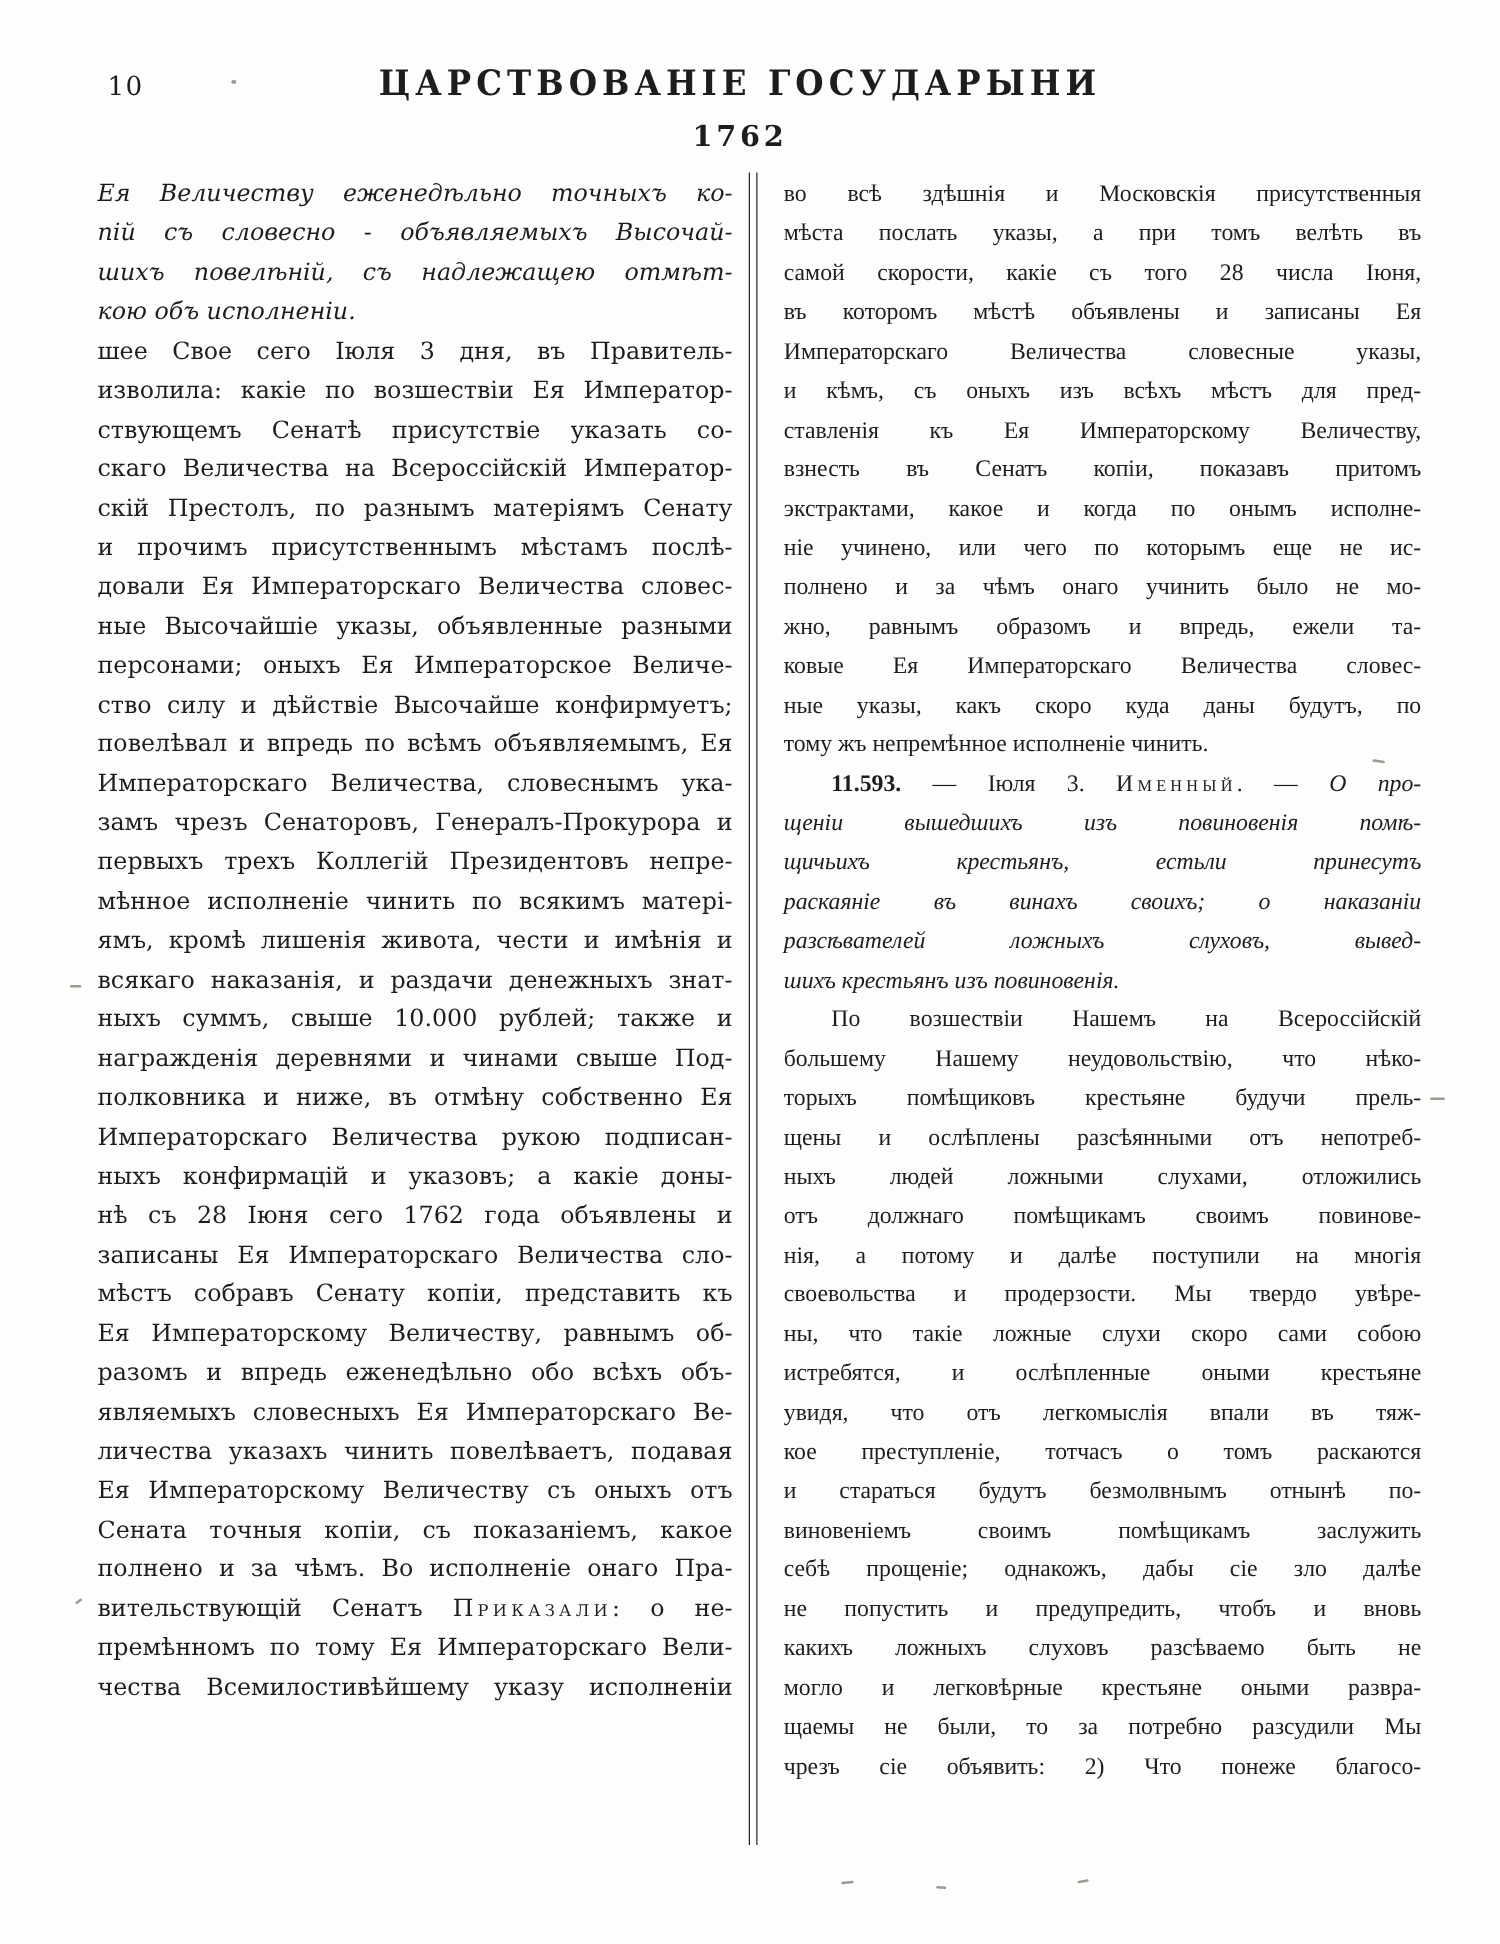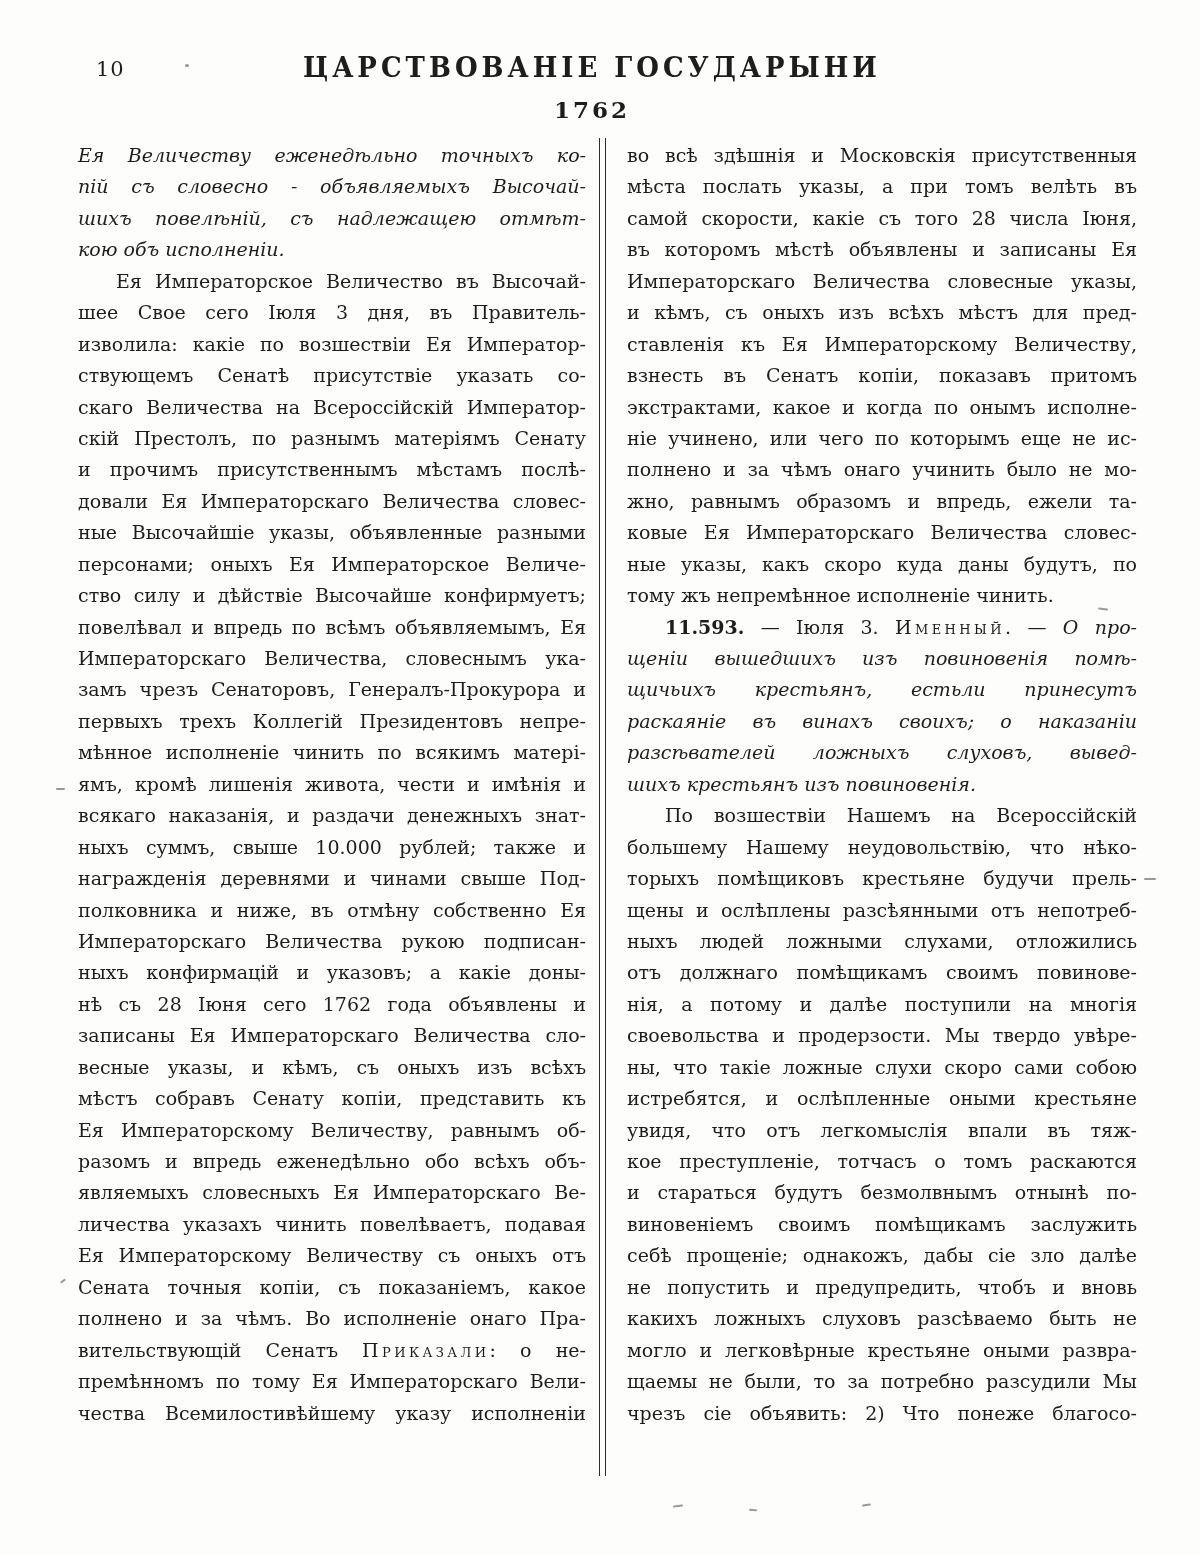--- a/index.html
+++ b/index.html
@@ -6,21 +6,21 @@
   body{
     width:1200px;height:1555px;
     background:#fdfdfb;
     font-family:"DejaVu Serif", serif;
     color:#1d1d1d;
     position:relative;
     overflow:hidden;
   }
   .page-number{
     position:absolute;left:86px;top:57px;
-    font-size:21px;letter-spacing:1px;margin-left:10px;
+    font-size:21px;letter-spacing:1px;
   }
   .header-title{
     position:absolute;left:0;right:0;top:52px;
     text-align:center;
     font-weight:bold;font-size:26px;letter-spacing:4px;
     transform:scaleY(1.08) translateX(-8px);
     white-space:nowrap;
   }
   .header-year{
     position:absolute;left:0;right:0;top:96px;
@@ -32,21 +32,21 @@
     position:absolute;left:599px;top:138px;
     width:5px;height:1338px;
     border-left:1.6px solid #2b2b2b;
     border-right:1.6px solid #2b2b2b;
   }
   .col{
     position:absolute;top:140px;
     font-size:19px;line-height:31.45px;
   }
   .col-left{left:78px;width:508px;}
-  .col-right{left:627px;width:510px;}
+  .col-right{left:627px;width:510px;font-family:Liberation Serif, serif;}
   .line{
     text-align:justify;
     -moz-text-align-last:justify;
     text-align-last:justify;
     white-space:normal;
     height:31.45px;overflow:visible;
   }
   .line.last{
     text-align-last:left;
     -moz-text-align-last:left;
@@ -74,21 +74,20 @@
 <div class="header-title">ЦАРСТВОВАНІЕ ГОСУДАРЫНИ</div>
 <div class="header-year">1762</div>
 
 <div class="divider"></div>
 
 <div class="col col-left">
     <div class="line"><span class="s-it">Ея Величеству еженедѣльно точныхъ ко-</span></div>
     <div class="line"><span class="s-it">пій съ словесно - объявляемыхъ Высочай-</span></div>
     <div class="line"><span class="s-it">шихъ повелѣній, съ надлежащею отмѣт-</span></div>
     <div class="line last"><span class="s-it">кою объ исполненіи.</span></div>
-    <div class="line indent"><span class="s-rm">Ея Императорское Величество въ Высочай-</span></div>
     <div class="line"><span class="s-rm">шее Свое сего Іюля 3 дня, въ Правитель-</span></div>
     <div class="line"><span class="s-rm">изволила: какіе по возшествіи Ея Император-</span></div>
     <div class="line"><span class="s-rm">ствующемъ Сенатѣ присутствіе указать со-</span></div>
     <div class="line"><span class="s-rm">скаго Величества на Всероссійскій Император-</span></div>
     <div class="line"><span class="s-rm">скій Престолъ, по разнымъ матеріямъ Сенату</span></div>
     <div class="line"><span class="s-rm">и прочимъ присутственнымъ мѣстамъ послѣ-</span></div>
     <div class="line"><span class="s-rm">довали Ея Императорскаго Величества словес-</span></div>
     <div class="line"><span class="s-rm">ные Высочайшіе указы, объявленные разными</span></div>
     <div class="line"><span class="s-rm">персонами; оныхъ Ея Императорское Величе-</span></div>
     <div class="line"><span class="s-rm">ство силу и дѣйствіе Высочайше конфирмуетъ;</span></div>
@@ -99,21 +98,20 @@
     <div class="line"><span class="s-rm">мѣнное исполненіе чинить по всякимъ матері-</span></div>
     <div class="line"><span class="s-rm">ямъ, кромѣ лишенія живота, чести и имѣнія и</span></div>
     <div class="line"><span class="s-rm">всякаго наказанія, и раздачи денежныхъ знат-</span></div>
     <div class="line"><span class="s-rm">ныхъ суммъ, свыше 10.000 рублей; также и</span></div>
     <div class="line"><span class="s-rm">награжденія деревнями и чинами свыше Под-</span></div>
     <div class="line"><span class="s-rm">полковника и ниже, въ отмѣну собственно Ея</span></div>
     <div class="line"><span class="s-rm">Императорскаго Величества рукою подписан-</span></div>
     <div class="line"><span class="s-rm">ныхъ конфирмацій и указовъ; а какіе доны-</span></div>
     <div class="line"><span class="s-rm">нѣ съ 28 Іюня сего 1762 года объявлены и</span></div>
     <div class="line"><span class="s-rm">записаны Ея Императорскаго Величества сло-</span></div>
-    <div class="line"><span class="s-rm">весные указы, и кѣмъ, съ оныхъ изъ всѣхъ</span></div>
     <div class="line"><span class="s-rm">мѣстъ собравъ Сенату копіи, представить къ</span></div>
     <div class="line"><span class="s-rm">Ея Императорскому Величеству, равнымъ об-</span></div>
     <div class="line"><span class="s-rm">разомъ и впредь еженедѣльно обо всѣхъ объ-</span></div>
     <div class="line"><span class="s-rm">являемыхъ словесныхъ Ея Императорскаго Ве-</span></div>
     <div class="line"><span class="s-rm">личества указахъ чинить повелѣваетъ, подавая</span></div>
     <div class="line"><span class="s-rm">Ея Императорскому Величеству съ оныхъ отъ</span></div>
     <div class="line"><span class="s-rm">Сената точныя копіи, съ показаніемъ, какое</span></div>
     <div class="line"><span class="s-rm">полнено и за чѣмъ. Во исполненіе онаго Пра-</span></div>
     <div class="line"><span class="s-rm">вительствующій Сенатъ </span><span class="s-sp">Приказали</span><span class="s-rm">: о не-</span></div>
     <div class="line"><span class="s-rm">премѣнномъ по тому Ея Императорскаго Вели-</span></div>

